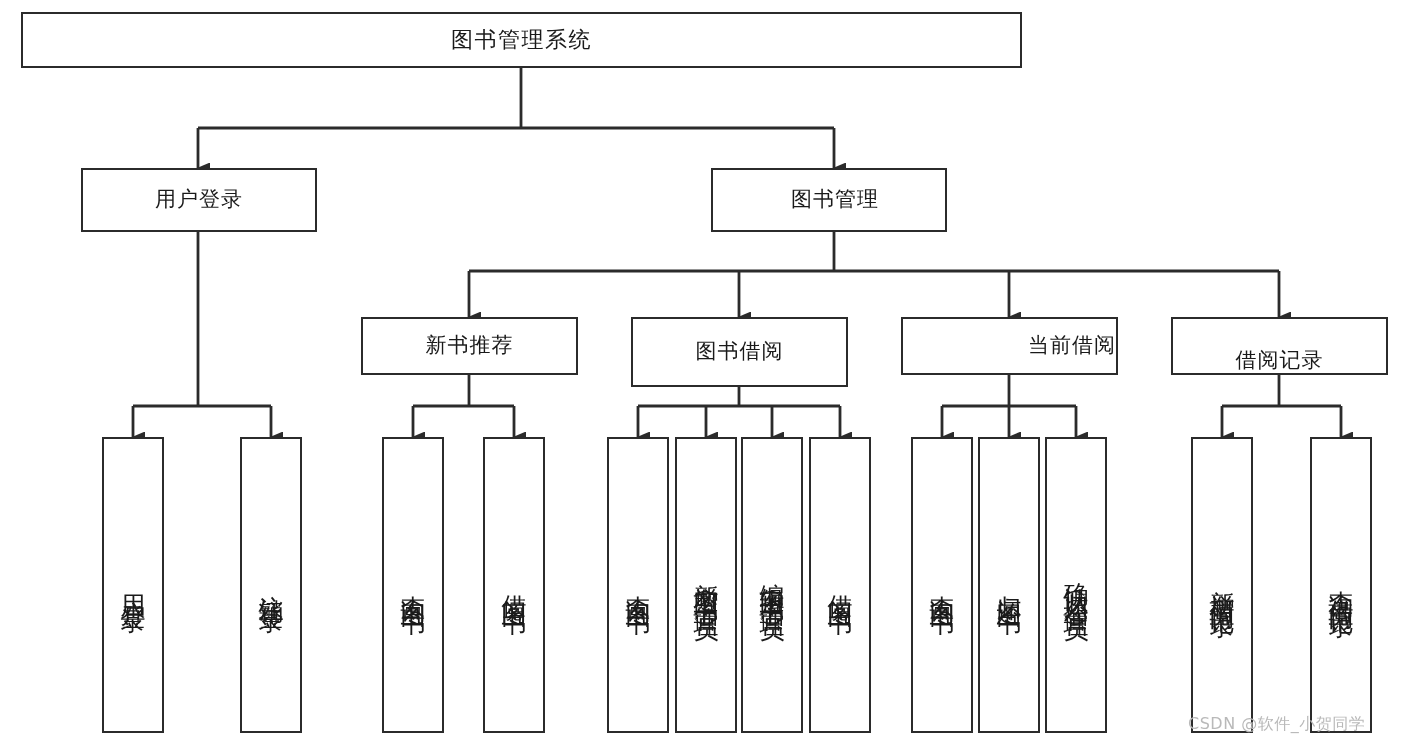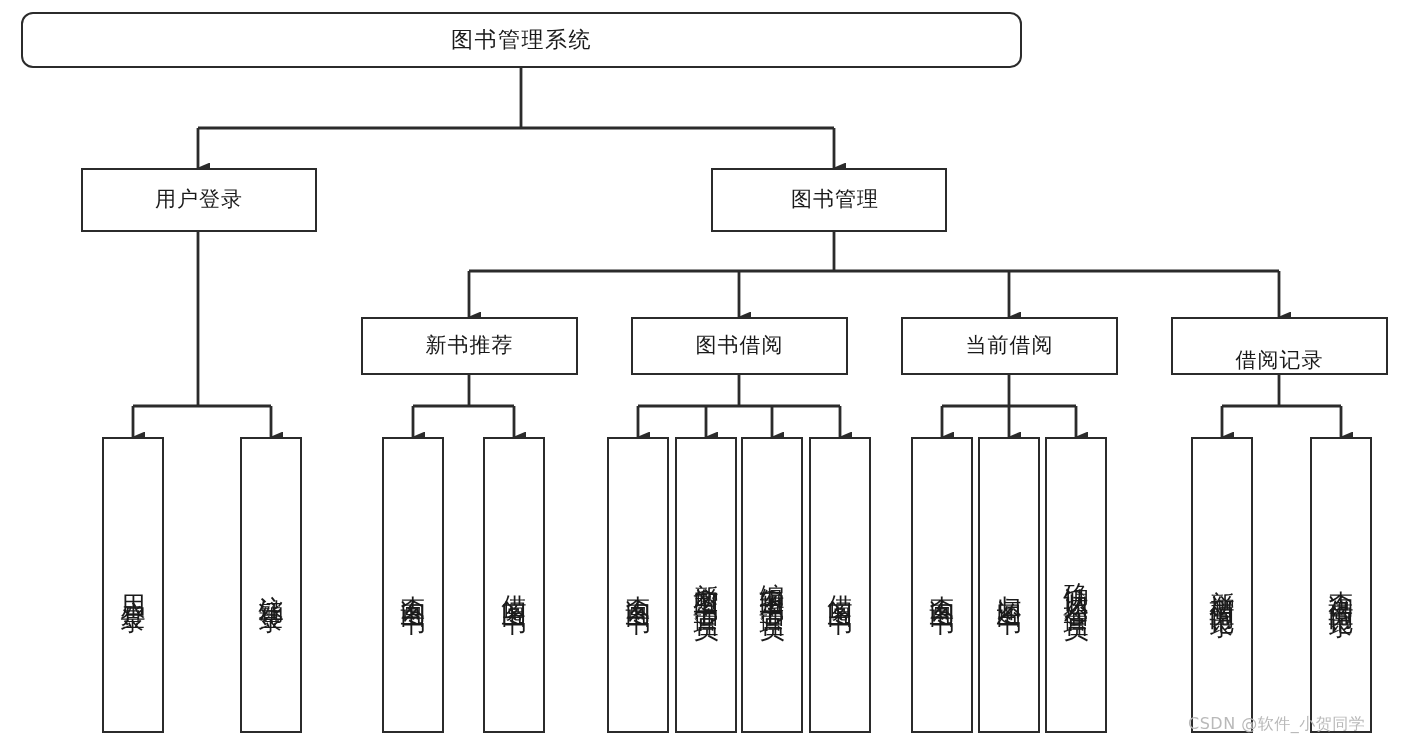--- a/index.html
+++ b/index.html
@@ -114,38 +114,38 @@
       <path d="M1009,406 L1009,437" marker-end="url(#ar)"></path>
       <path d="M1076,406 L1076,437" marker-end="url(#ar)"></path>
 
       <path d="M1279,375 L1279,406"></path>
       <path d="M1222,406 L1341,406"></path>
       <path d="M1222,406 L1222,437" marker-end="url(#ar)"></path>
       <path d="M1341,406 L1341,437" marker-end="url(#ar)"></path>
     </g>
   </svg>
 
-  <div class="node h-node root" style="left:21px;top:12px;width:1001px;height:56px;border-radius:12px;">
+  <div class="node h-node root" style="left:21px;top:12px;width:1001px;height:56px;">
     <span class="lbl">图书管理系统</span>
   </div>
 
   <div class="node h-node" style="left:81px;top:168px;width:236px;height:64px;">
     <span class="lbl">用户登录</span>
   </div>
   <div class="node h-node" style="left:711px;top:168px;width:236px;height:64px;padding-left:12px;">
     <span class="lbl">图书管理</span>
   </div>
 
   <div class="node h-node" style="left:361px;top:317px;width:217px;height:58px;">
     <span class="lbl">新书推荐</span>
   </div>
-  <div class="node h-node" style="left:631px;top:317px;width:217px;height:58px;">
+  <div class="node h-node" style="left:631px;top:317px;width:217px;height:70px;">
     <span class="lbl">图书借阅</span>
   </div>
-  <div class="node h-node" style="left:901px;top:317px;width:217px;height:58px;">
+  <div class="node h-node" style="left:901px;top:317px;width:217px;height:58px;justify-content:flex-end;">
     <span class="lbl">当前借阅</span>
   </div>
   <div class="node h-node" style="left:1171px;top:317px;width:217px;height:58px;align-items:flex-end;">
     <span class="lbl">借阅记录</span>
   </div>
 
   <div class="node v-node" style="left:102px;top:437px;width:62px;height:296px;">
     <span class="lbl">用户登录</span>
   </div>
   <div class="node v-node" style="left:240px;top:437px;width:62px;height:296px;">

